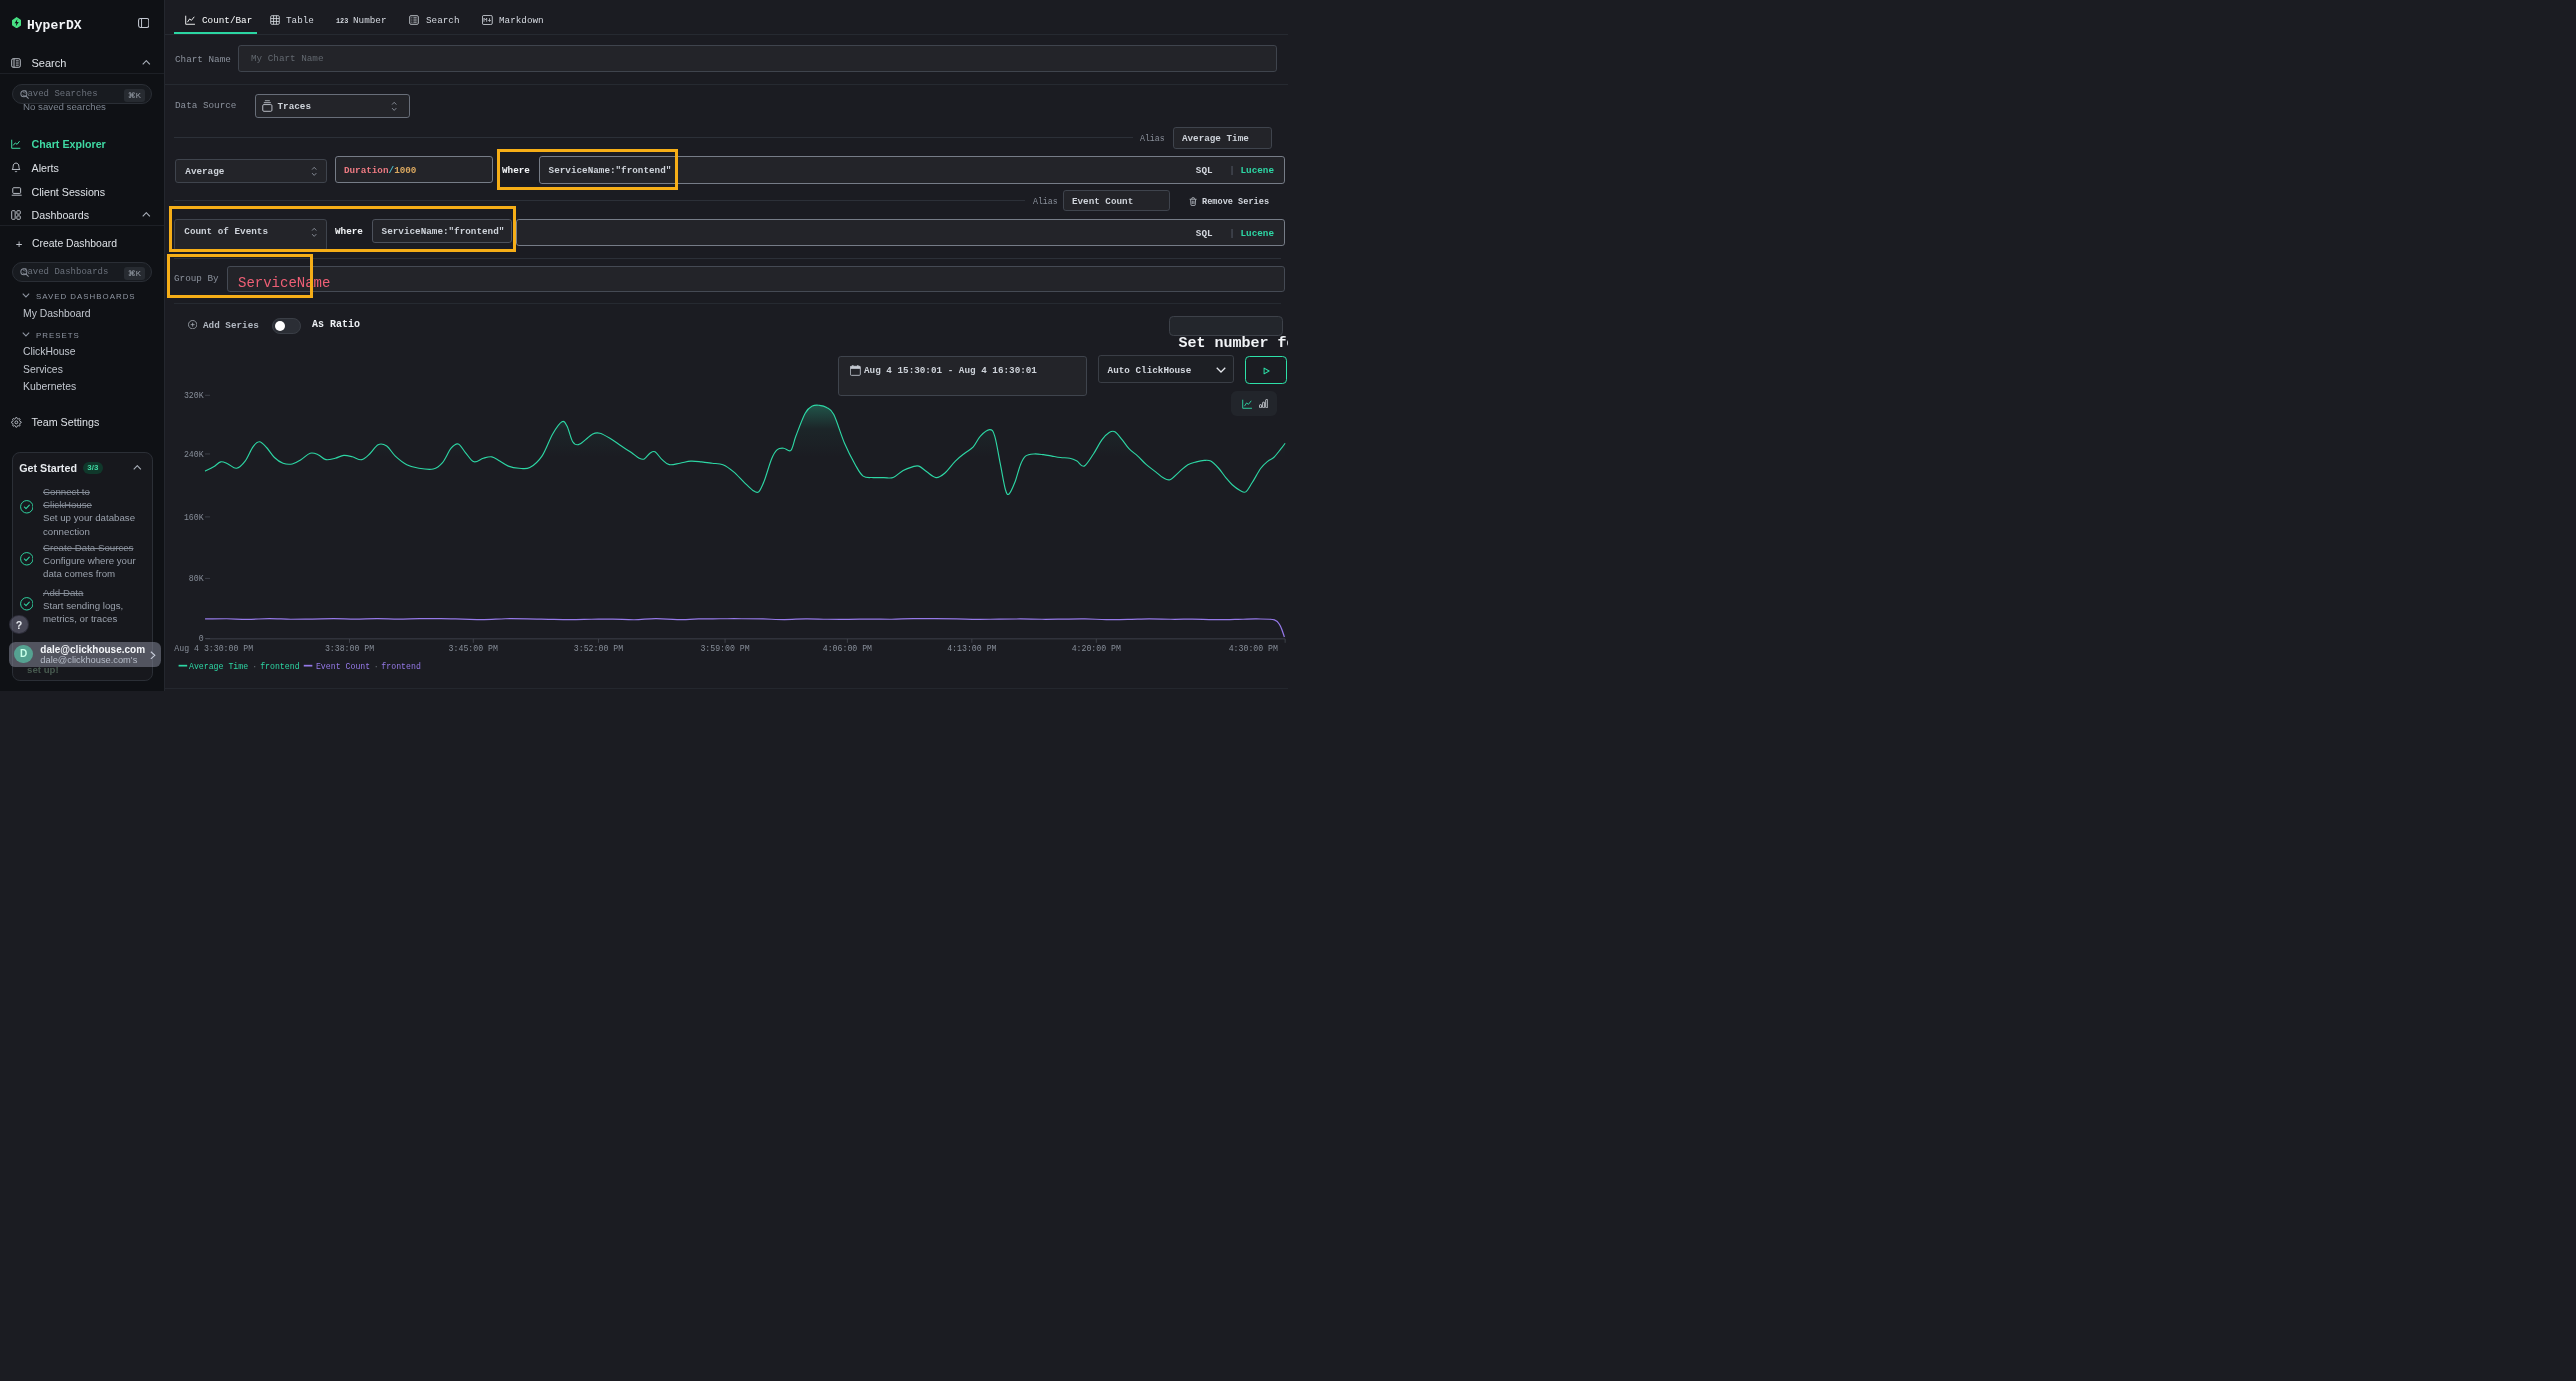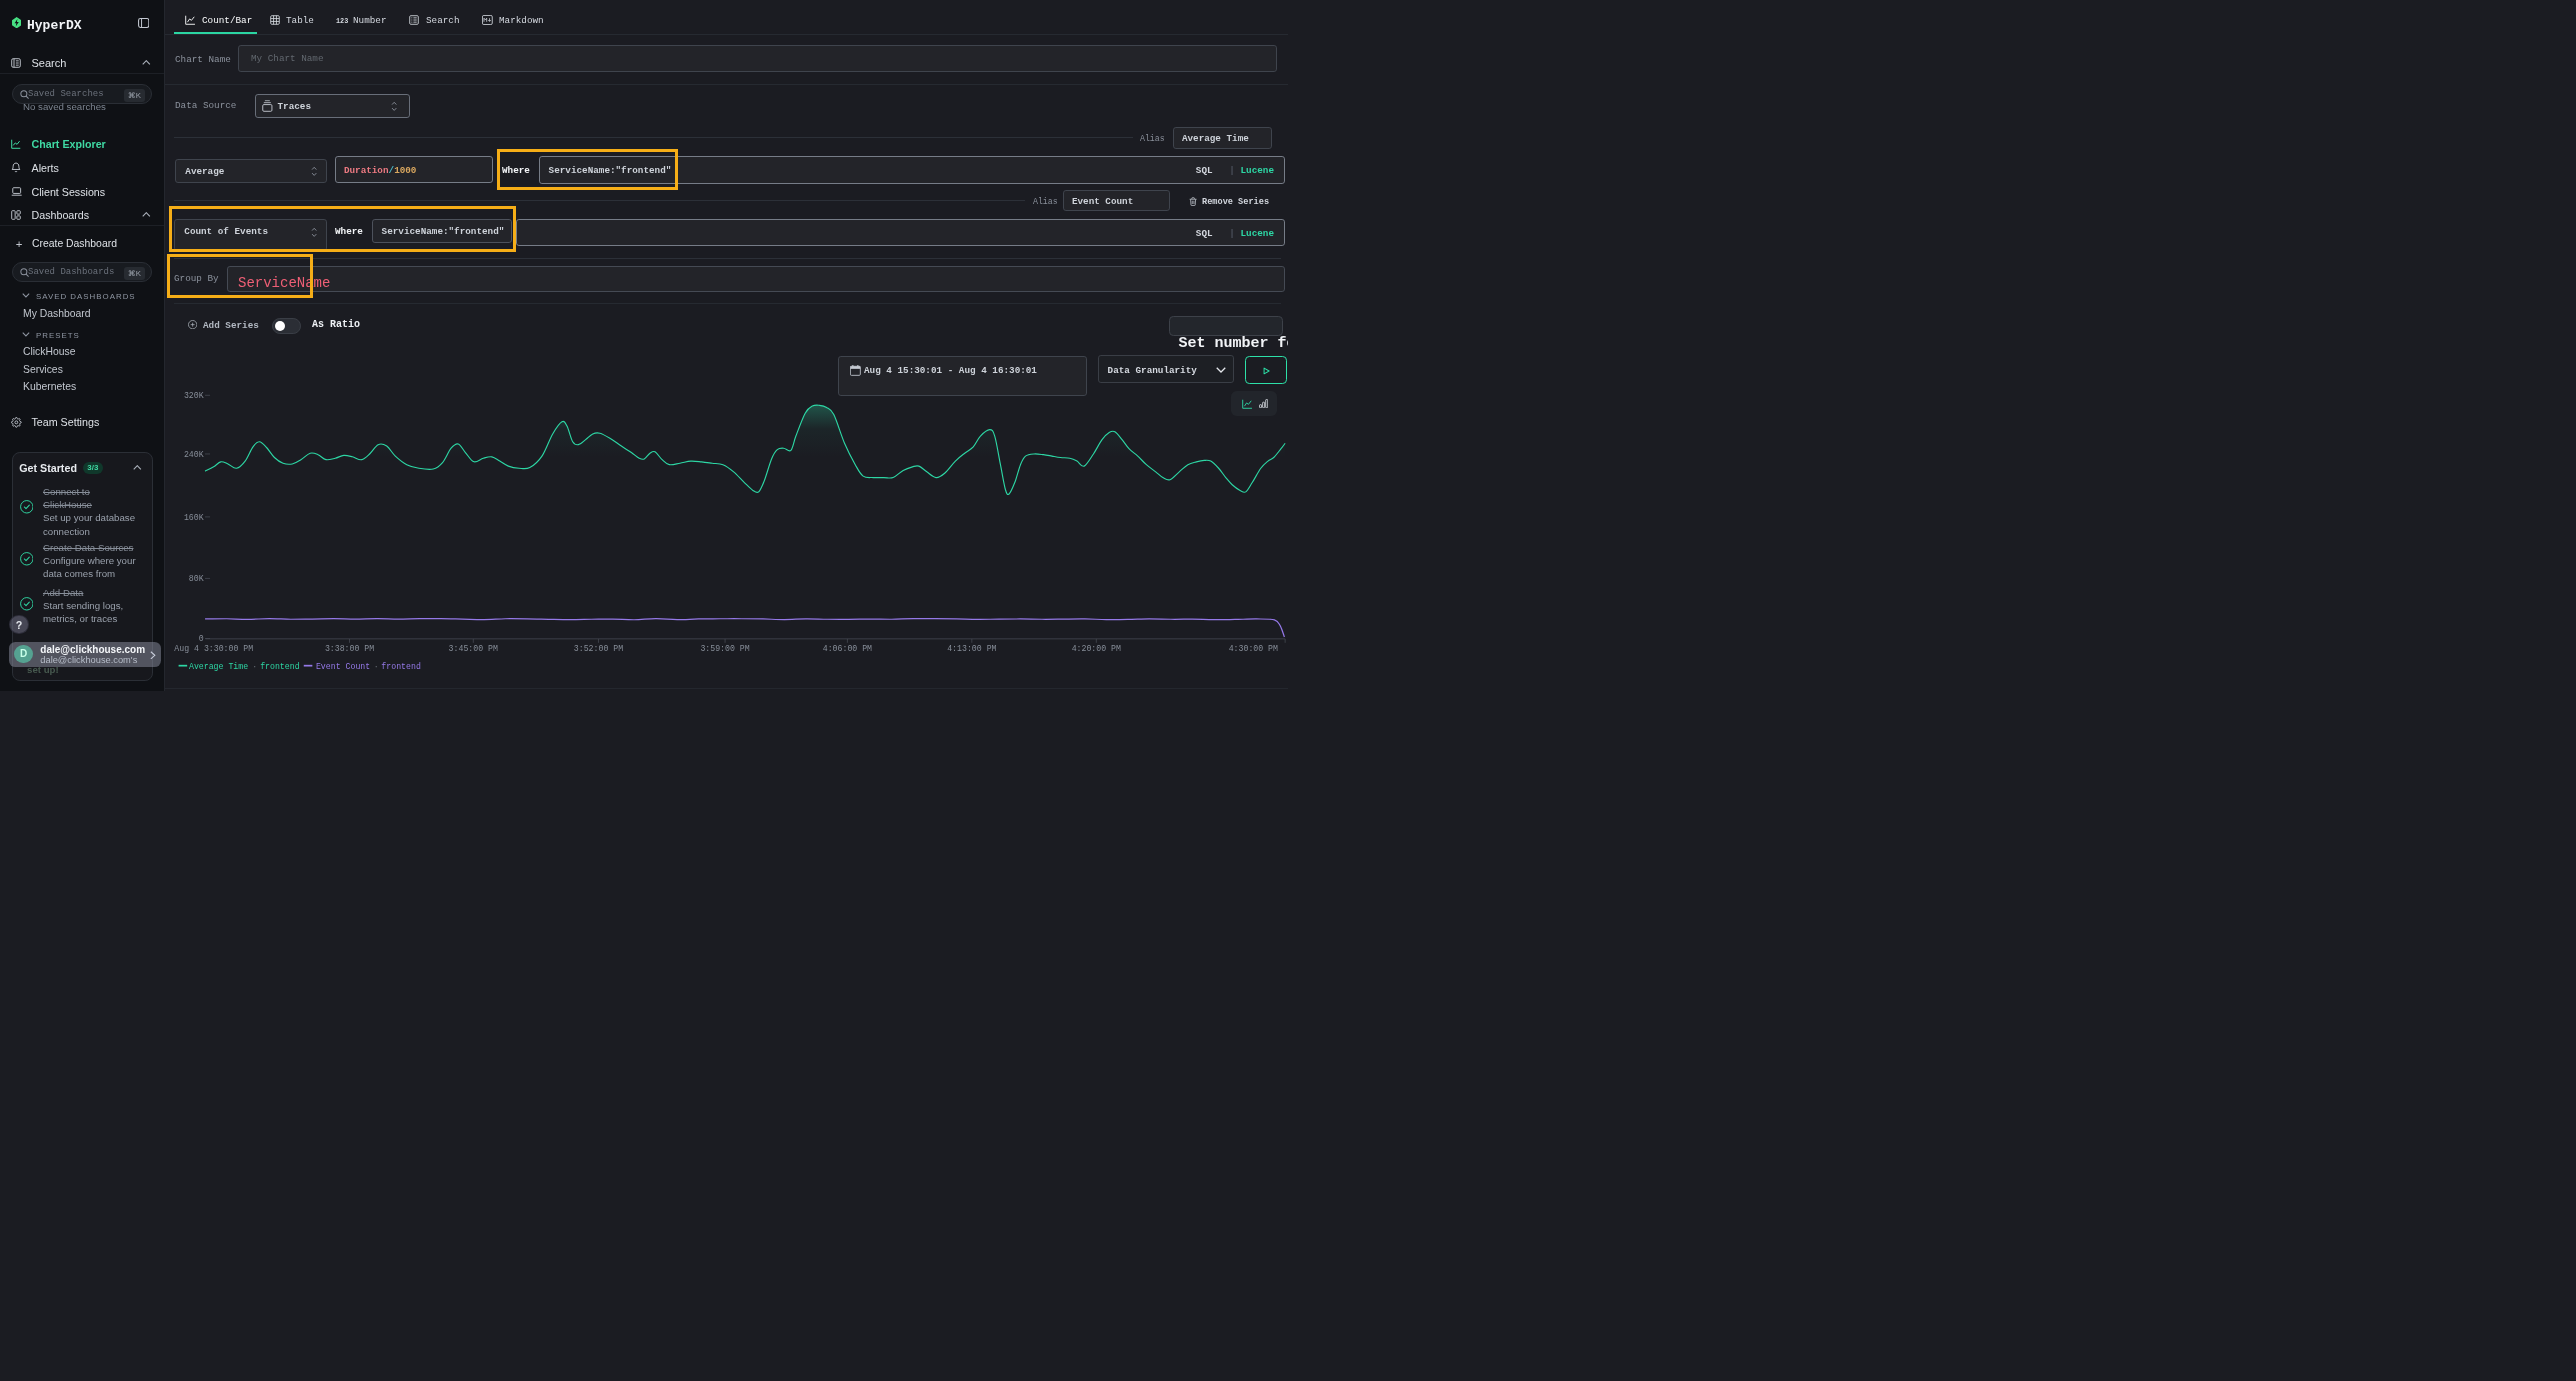--- a/index.html
+++ b/index.html
@@ -13,21 +13,21 @@
 #side { position:absolute; left:0; top:0; width:165px; height:691px;
   background:#0f1115; border-right:0.7px solid #24272e; }
 .sitem { position:absolute; left:31.5px; font-family:"Liberation Sans",sans-serif;
   font-size:10.7px; color:#dde1e6; white-space:nowrap; }
 .subitem { position:absolute; left:23px; font-family:"Liberation Sans",sans-serif;
   font-size:10.4px; color:#c2c7cf; white-space:nowrap; }
 .shead { position:absolute; left:36px; font-family:"Liberation Sans",sans-serif;
   font-size:7.9px; letter-spacing:1px; color:#8f96a2; white-space:nowrap; }
 .pill { position:absolute; left:12px; width:140px; height:20px; border-radius:10px;
   background:#181b20; border:0.7px solid #2a2e35; }
-.pill .ph { position:absolute; left:15px; top:4.3px; font-size:9px; color:#6b717b;
+.pill .ph { position:absolute; left:9px; top:4.3px; font-size:9px; color:#6b717b;
   font-family:"Liberation Mono",monospace; }
 .pill .kbd { position:absolute; right:6.4px; top:3.6px; height:13px; padding:0 3.6px;
   background:#272b31; border-radius:2.9px; font-size:7.9px; color:#9aa1ab; line-height:13px;
   font-family:"Liberation Sans",sans-serif; }
 
 .tabtxt { position:absolute; top:15px; font-size:9.3px; color:#d5d9e0; white-space:nowrap; }
 .label { position:absolute; font-size:9.3px; color:#8b919c; white-space:nowrap; }
 .inp { position:absolute; background:#232429; border:0.7px solid #3f444d; border-radius:2.9px; }
 .val { font-size:9.3px; color:#ced3da; white-space:nowrap;font-weight:bold; }
 .orange { position:absolute; border:3.6px solid #f6ae17; }
@@ -292,21 +292,21 @@
   <div class="inp" style="left:838px;top:356px;width:249px;height:40px">
     <svg class="abs" style="left:11.4px;top:7.9px" width="10.7" height="10.7" viewBox="0 0 15 15" fill="#c6cbd3">
           <rect x="0.5" y="1.8" width="14" height="12.7" rx="1.5" fill="none" stroke="#c6cbd3" stroke-width="1.2"></rect>
           <rect x="0.5" y="1.8" width="14" height="3.6" fill="#c6cbd3"></rect>
           <rect x="3.2" y="0" width="1.6" height="3" rx="0.8"></rect>
           <rect x="10.2" y="0" width="1.6" height="3" rx="0.8"></rect>
         </svg>
     <div class="abs val" style="left:25px;top:7.9px;font-size:9.3px">Aug 4 15:30:01 - Aug 4 16:30:01</div>
   </div>
   <div class="abs" style="left:1098px;top:355px;width:136px;height:28px;background:#1d1f24;border:0.7px solid #3a3e46;border-radius:2.9px">
-    <div class="abs val" style="left:8.6px;top:8.6px;font-size:9.3px;color:#d5d9e0">Data Granularity</div>
+    <div class="abs val" style="left:8.6px;top:8.6px;font-size:9.3px;color:#d5d9e0">Auto ClickHouse</div>
     <svg class="abs" style="left:117px;top:11.4px" width="10" height="5.7" viewBox="0 0 14 8" fill="none" stroke="#e4e7ec" stroke-width="1.8">
           <path d="M1 1 L7 7 L13 1"></path>
         </svg>
   </div>
   <div class="abs" style="left:1245px;top:356px;width:42px;height:27.5px;border:1.1px solid #2de0a8;border-radius:4.3px">
     <svg class="abs" style="left:16.5px;top:10px" width="7.2" height="7.9" viewBox="0 0 10 11" fill="none" stroke="#2de0a8" stroke-width="1.4" stroke-linejoin="round">
           <path d="M1.5 1.5 L8.5 5.5 L1.5 9.5 Z"></path>
         </svg>
   </div>
   <div class="abs" style="left:1231px;top:391px;width:46px;height:25px;background:#22252b;border-radius:5.7px">

